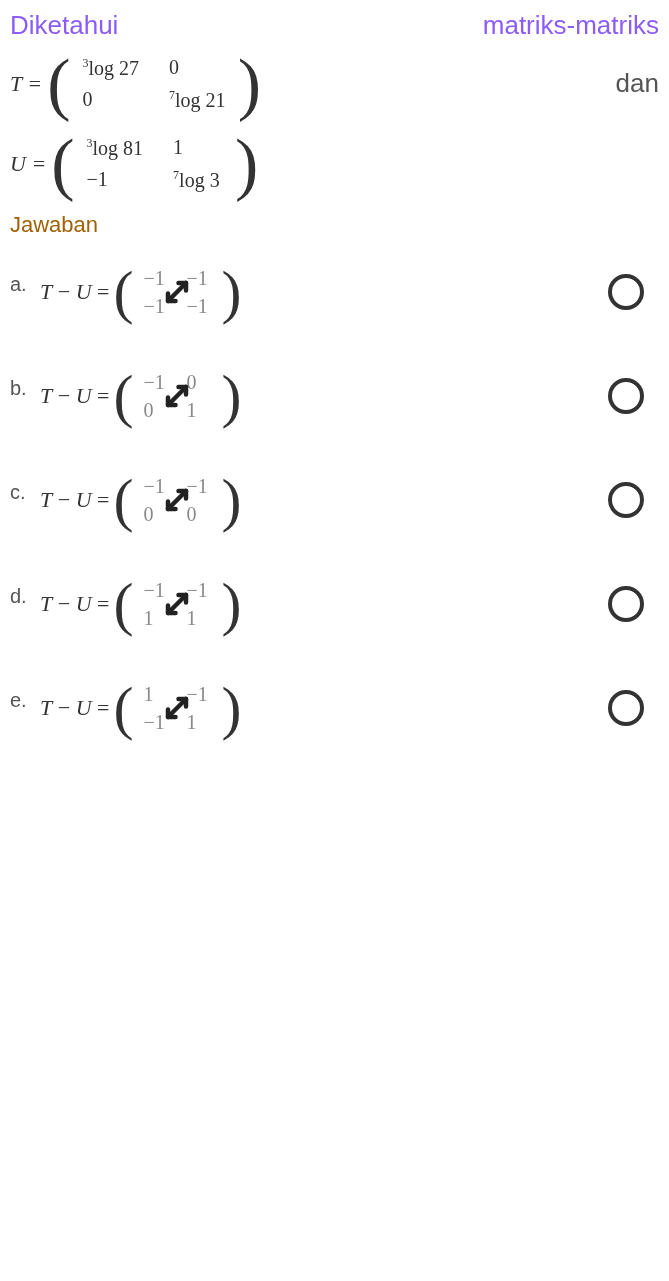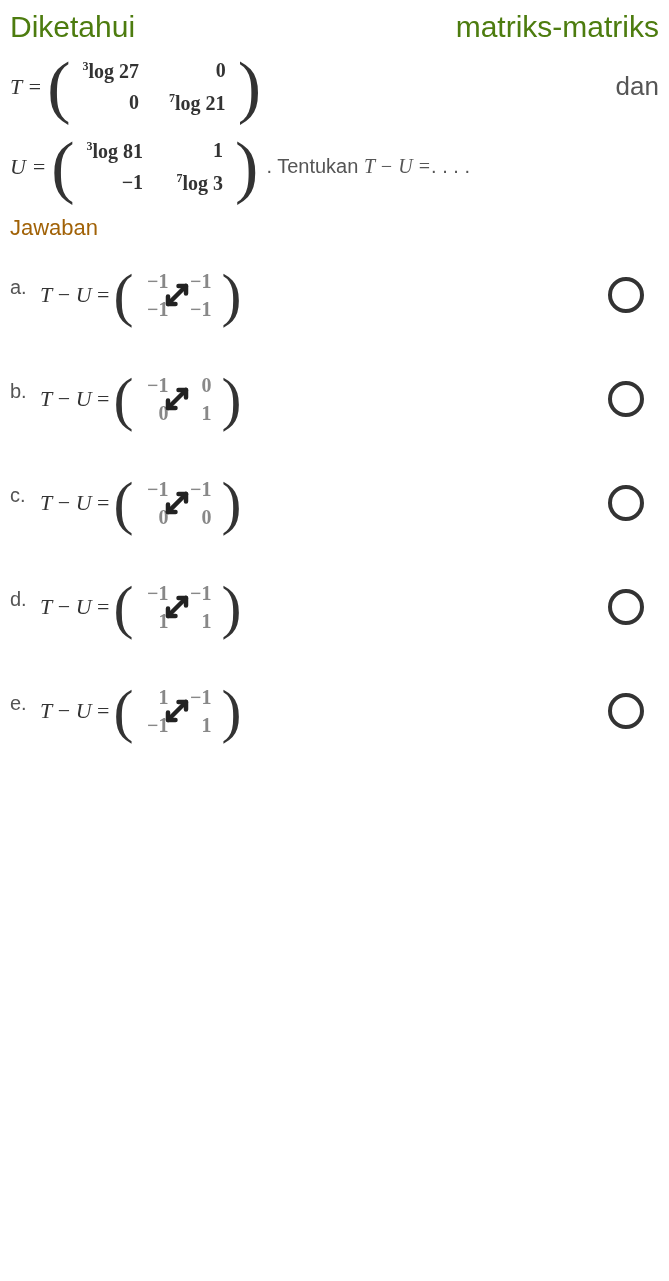--- a/index.html
+++ b/index.html
@@ -13,22 +13,22 @@
       width: 669px;
       padding: 10px;
       color: #333;
     }
     .header-row {
       display: flex;
       justify-content: space-between;
       margin-bottom: 10px;
     }
     .header-text {
-      font-size: 30px;
-      color: #4d7c0f;
+      font-size: 26px;
+      color: #8b5cf6;
     }
     .matrix-row {
       display: flex;
       align-items: center;
       margin-bottom: 15px;
     }
     .eq-label {
       font-size: 22px;
       font-style: italic;
       font-family: 'Times New Roman', serif;
@@ -46,23 +46,22 @@
       font-size: 20px;
     }
     .matrix-content {
       display: grid;
       grid-template-columns: auto auto;
       gap: 8px 30px;
       padding: 5px 12px;
       text-align: center;
     }
     .matrix-content .cell {
-      text-align: right;
+      text-align: left;
       min-width: 50px;
-      font-weight: bold;
     }
     .paren {
       font-size: 70px;
       font-weight: 100;
       line-height: 0.8;
       font-family: 'Times New Roman', serif;
     }
     .log-expr {
       font-family: 'Times New Roman', serif;
     }
@@ -173,23 +172,20 @@
   <div class="matrix">
     <span class="paren">(</span>
     <div class="matrix-content">
       <div class="cell log-expr"><sup>3</sup>log 81</div>
       <div class="cell">1</div>
       <div class="cell">−1</div>
       <div class="cell log-expr"><sup>7</sup>log 3</div>
     </div>
     <span class="paren">)</span>
   </div>
-  <span class="tentukan">
-    <span>. Tentukan </span><span class="math">T − U =</span><span>. . . .</span>
-  </span>
 </div>
 
 <div class="jawaban-title">Jawaban</div>
 
 <div id="options-container">
     <div class="option-row">
     <div class="option-letter">a.</div>
     <div class="option-content">
       <span class="tu-label"><span class="var">T</span> − <span class="var">U</span> =</span>
       <div class="matrix small-matrix">

